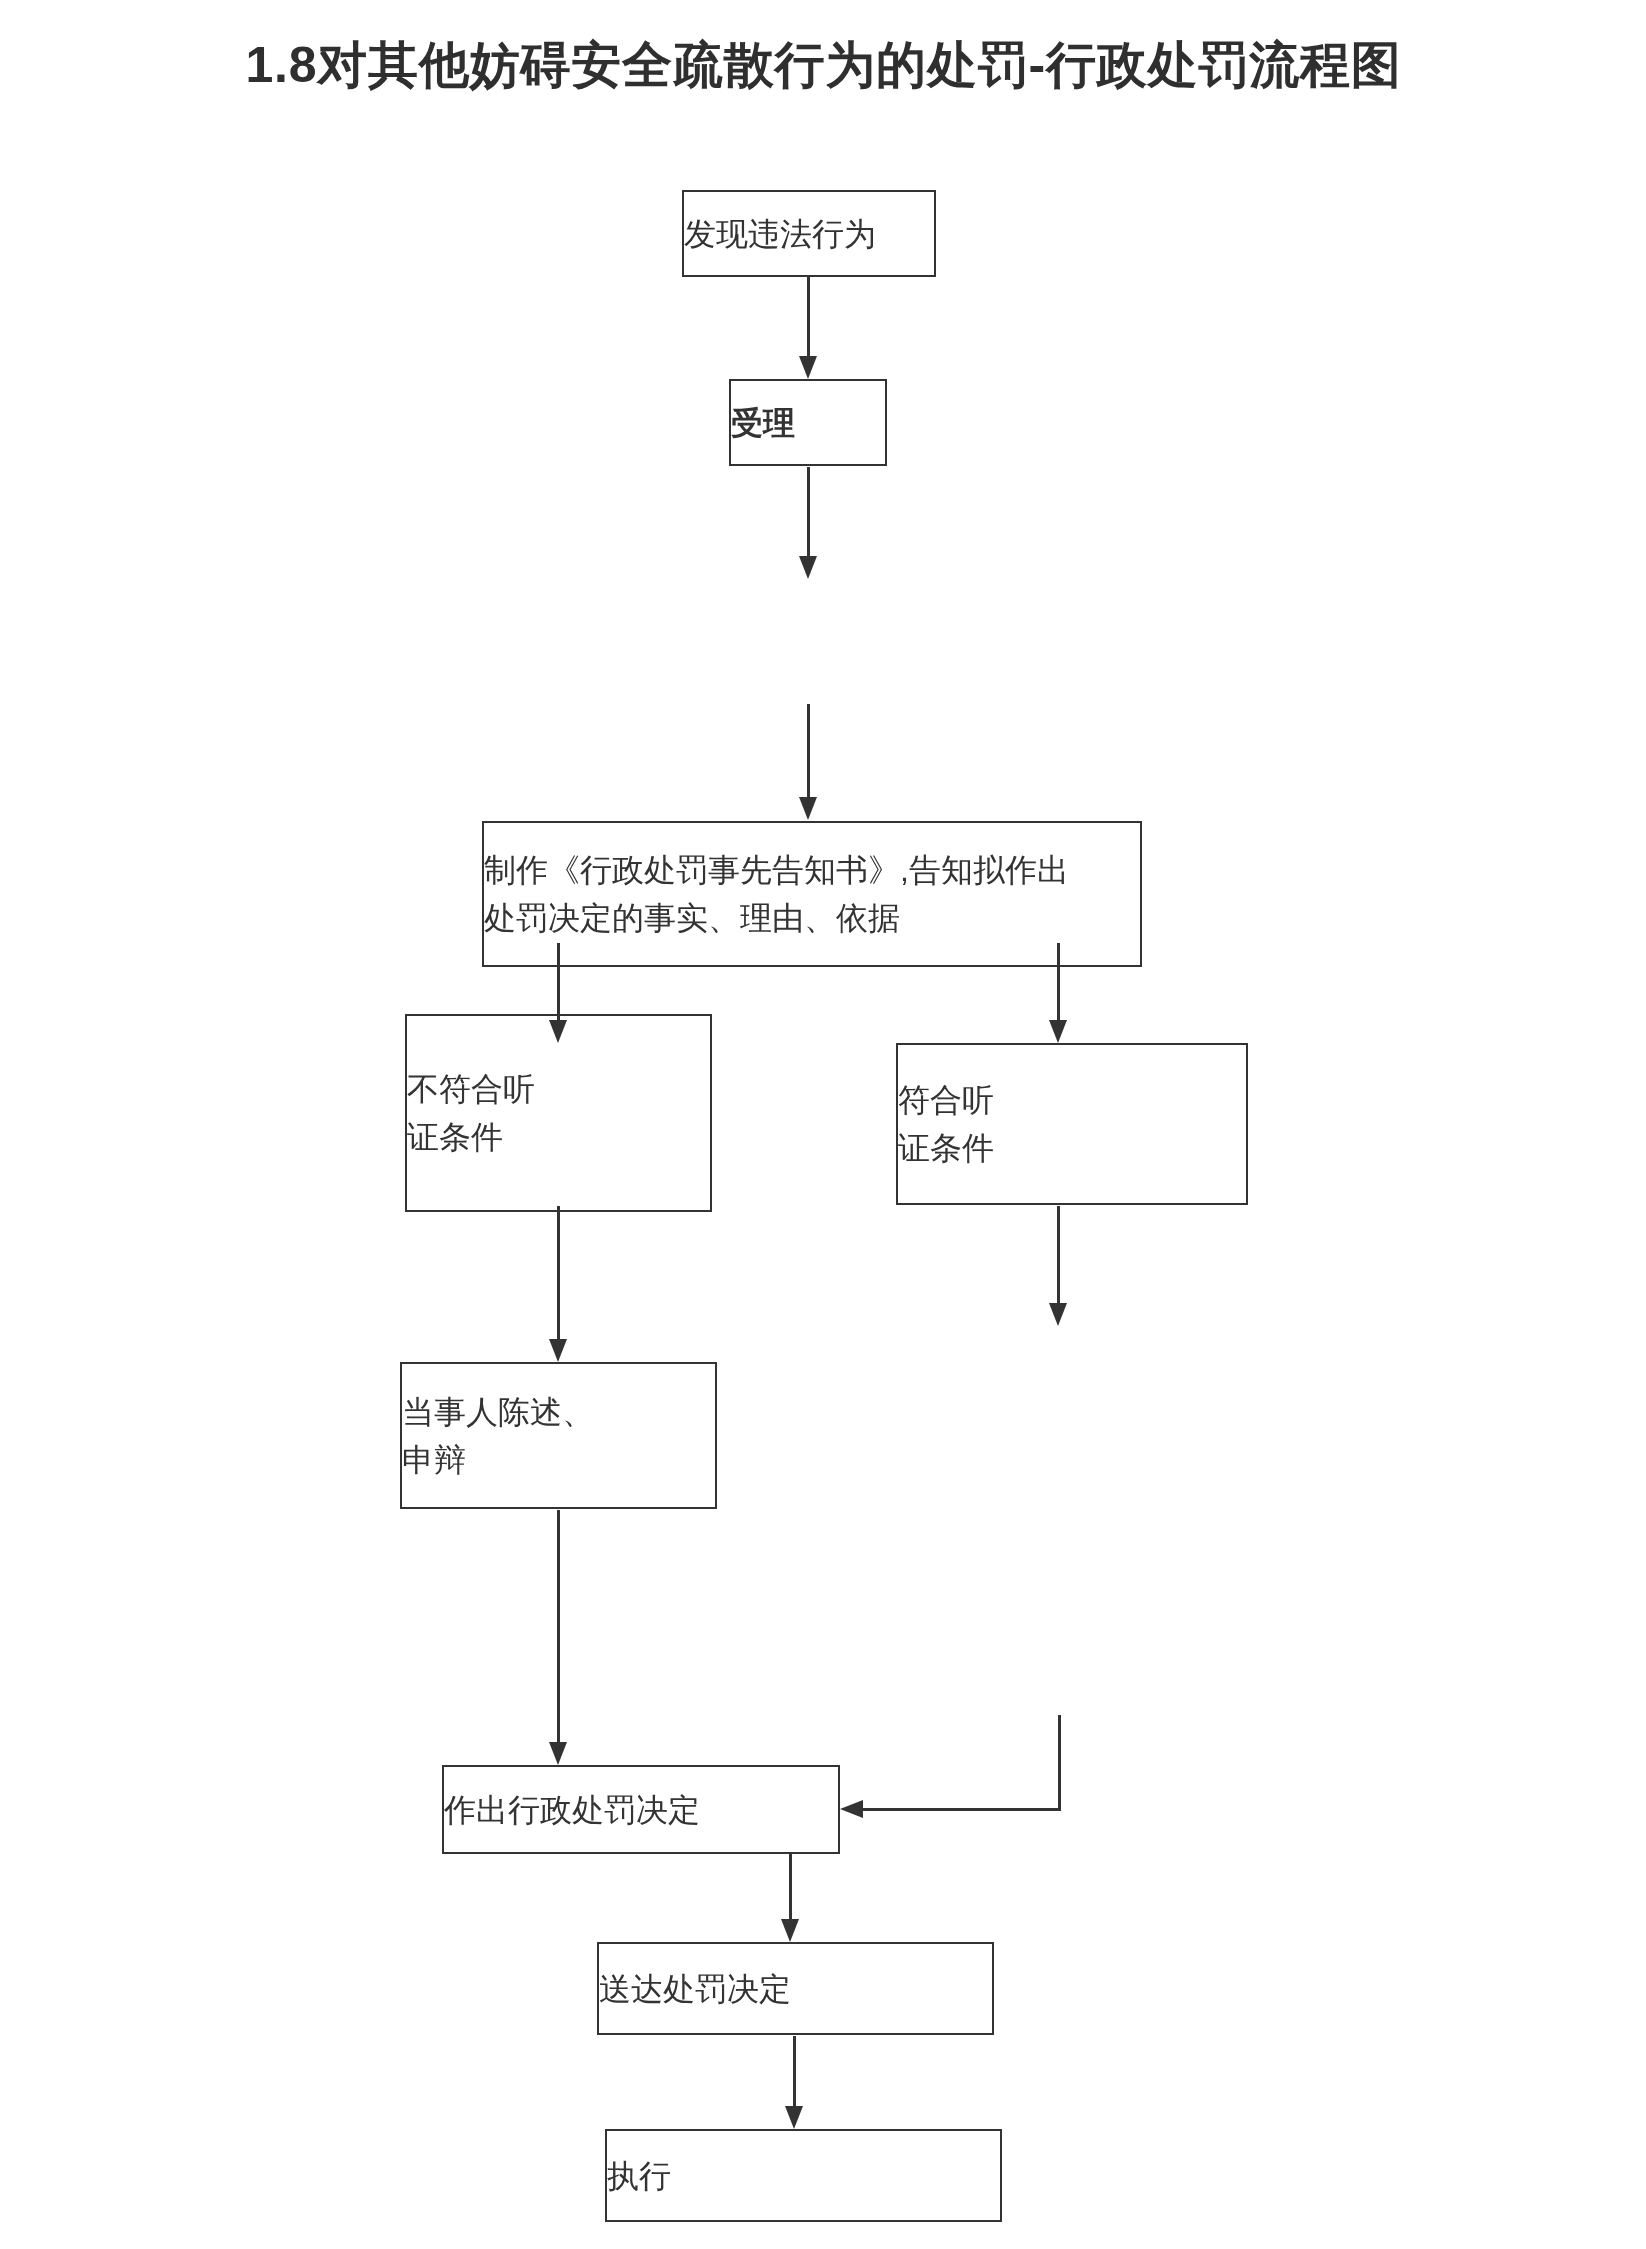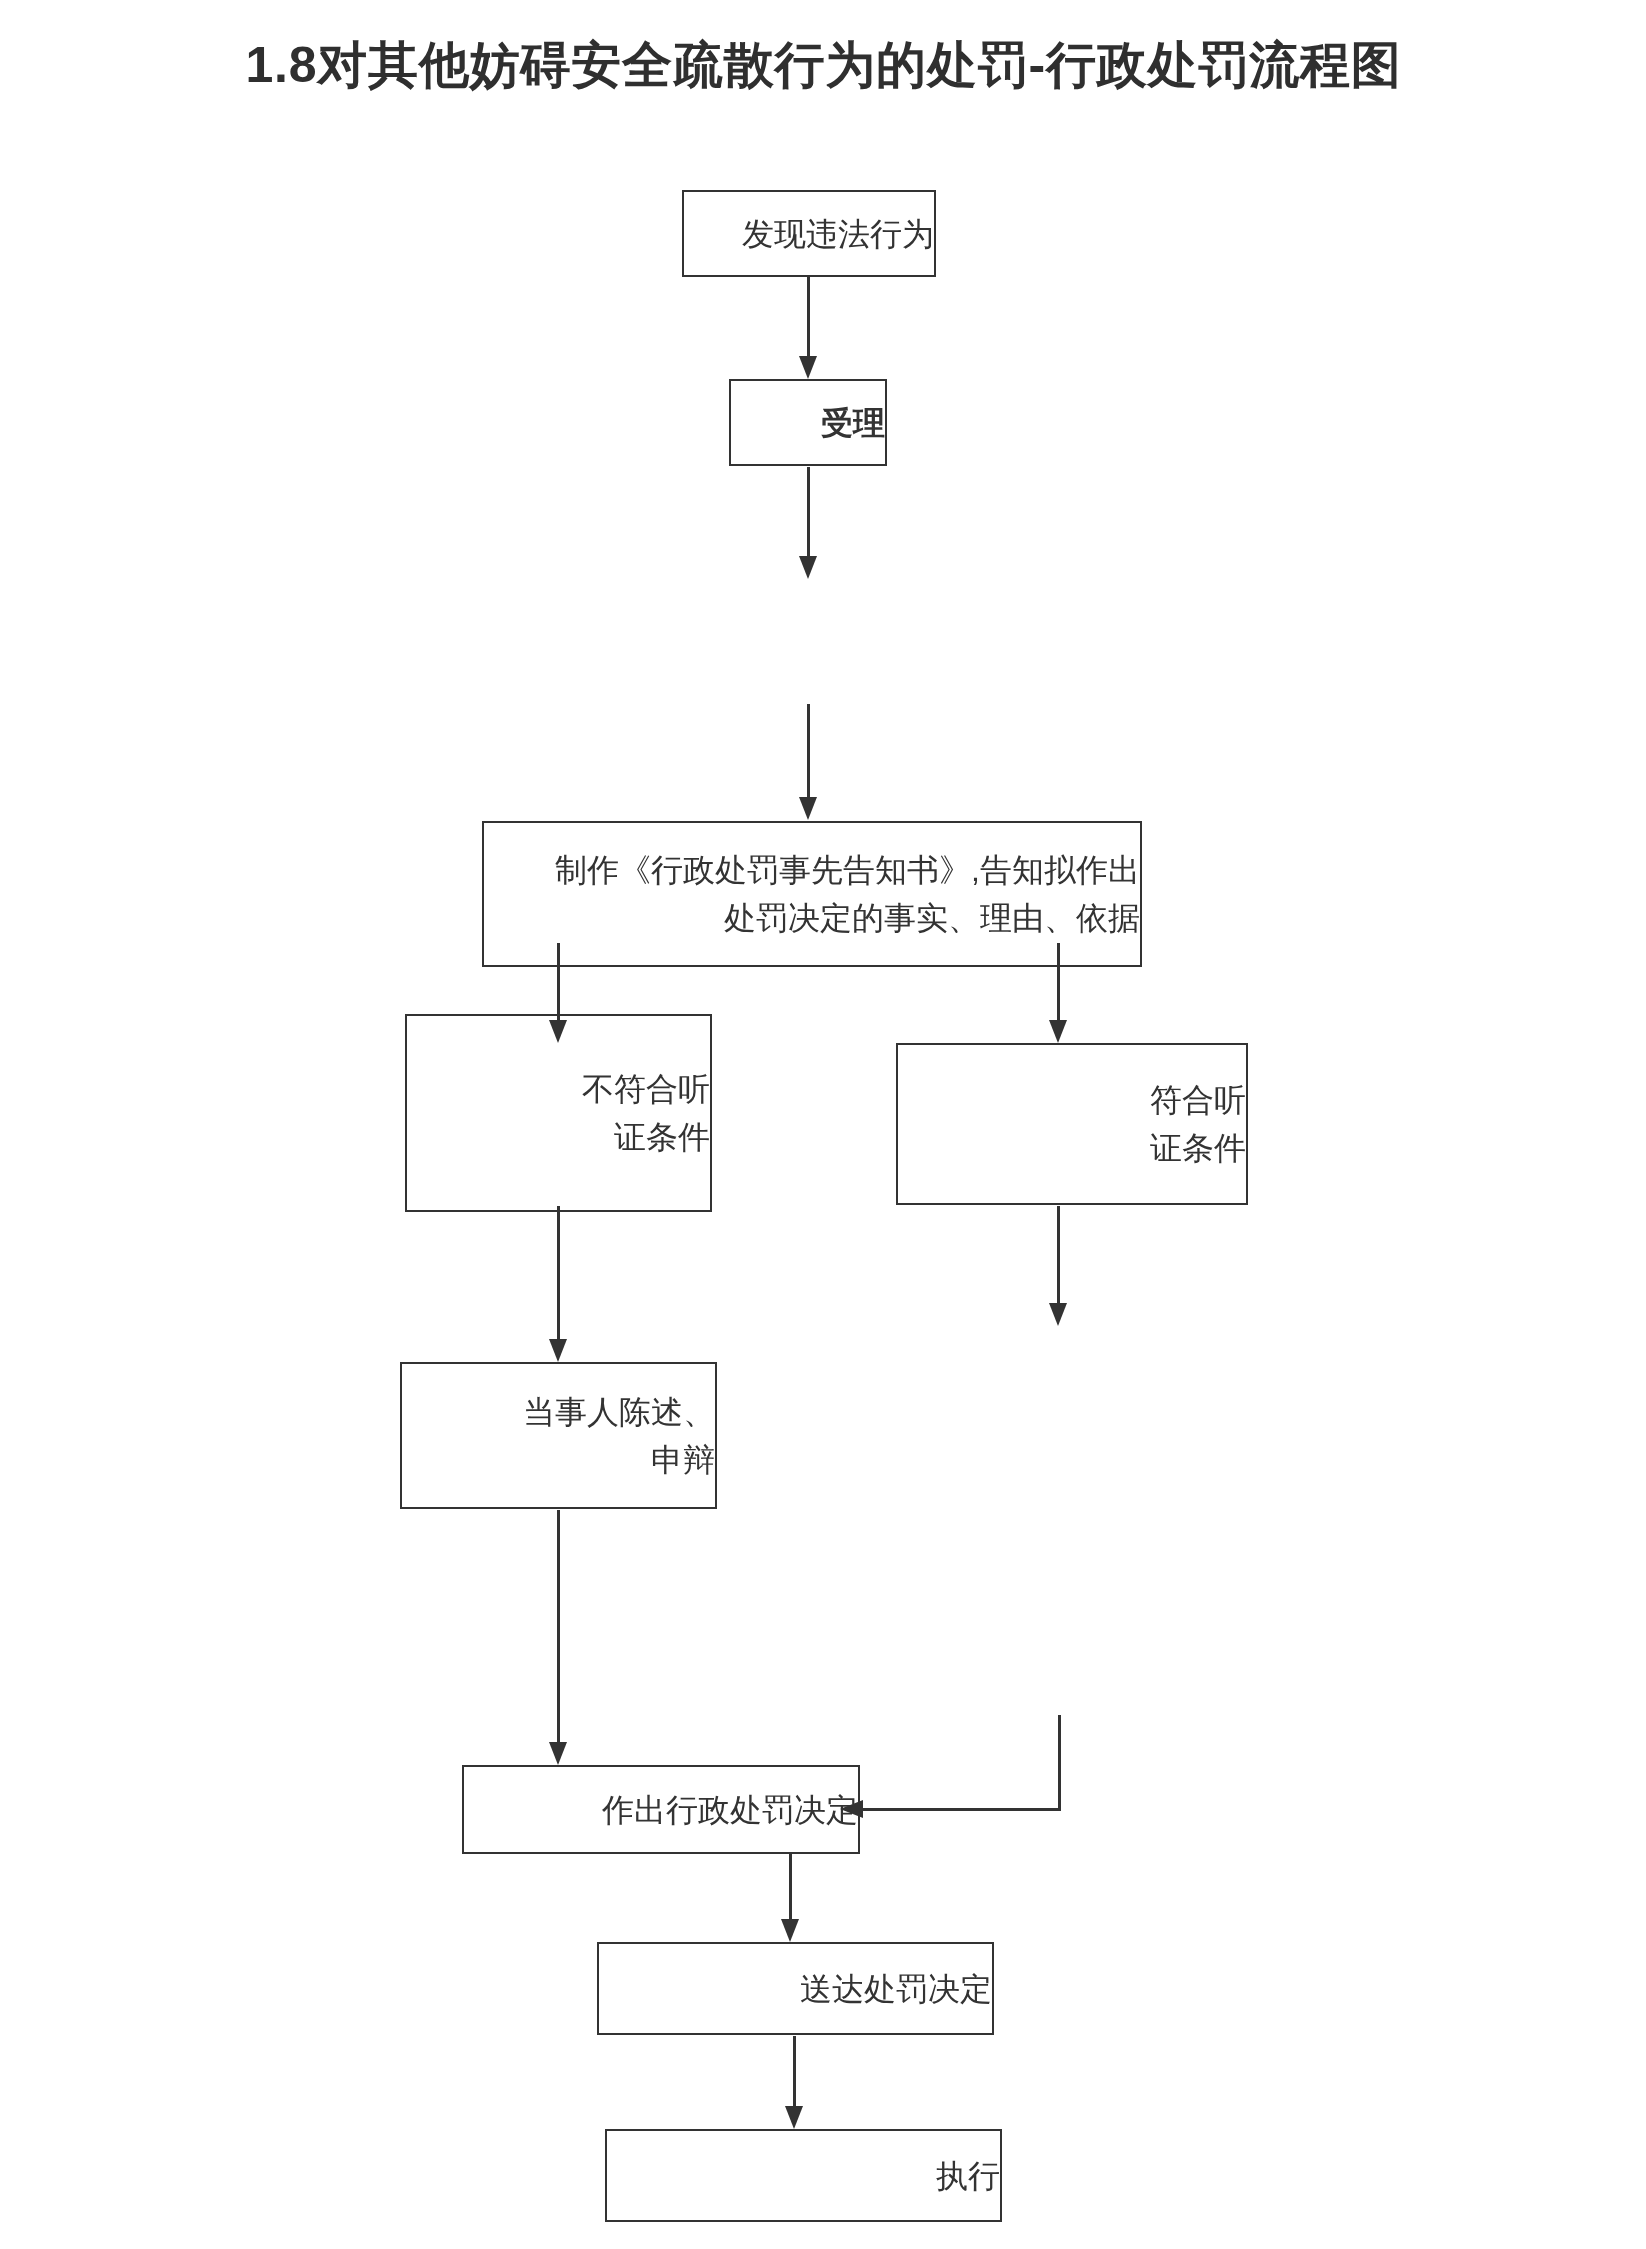--- a/index.html
+++ b/index.html
@@ -34,21 +34,21 @@
     box-sizing: border-box;
     background: #ffffff;
     border: 2.5px solid #333333;
     display: flex;
     align-items: center;
     justify-content: center;
   }
   .node-label {
     display: block;
     width: 100%;
-    text-align: right;
+    text-align: left;
     font-size: 32px;
     line-height: 1.5;
     color: #333333;
     white-space: pre-line;
   }
   .node.text-left {
     align-items: flex-start;
     justify-content: flex-start;
     padding: 5px 16.7px;
   }
@@ -86,21 +86,21 @@
 
   
   #node-discover   { left: 682px;  top: 190px;  width: 254px; height: 87px; }
   #node-accept     { left: 729px;  top: 379px;  width: 158px; height: 87px; font-weight: bold; }
   #node-invest     { left: 496px;  top: 579px;  width: 650px; height: 125px; }
   #node-notice     { left: 482px;  top: 821px;  width: 660px; height: 146px; }
   #node-nohear     { left: 405px;  top: 1014px; width: 307px; height: 198px; }
   #node-hearok     { left: 896px; top: 1043px; width: 352px; height: 162px; }
   #node-statement  { left: 400px;  top: 1362px; width: 317px; height: 147px; }
   #node-hearing    { left: 798px;  top: 1327px; width: 522px; height: 388px; }
-  #node-decision   { left: 442px;  top: 1765px; width: 398px; height: 89px; margin-left: 20px; }
+  #node-decision   { left: 442px;  top: 1765px; width: 398px; height: 89px; }
   #node-deliver    { left: 597px;  top: 1942px; width: 397px; height: 93px; }
   #node-execute    { left: 597px;  top: 2129px; width: 397px; height: 93px; margin-left: 8px; }
 </style>
 </head>
 <body>
 
 <div id="canvas">
 
   <div class="page-title">1.8对其他妨碍安全疏散行为的处罚-行政处罚流程图</div>
 

